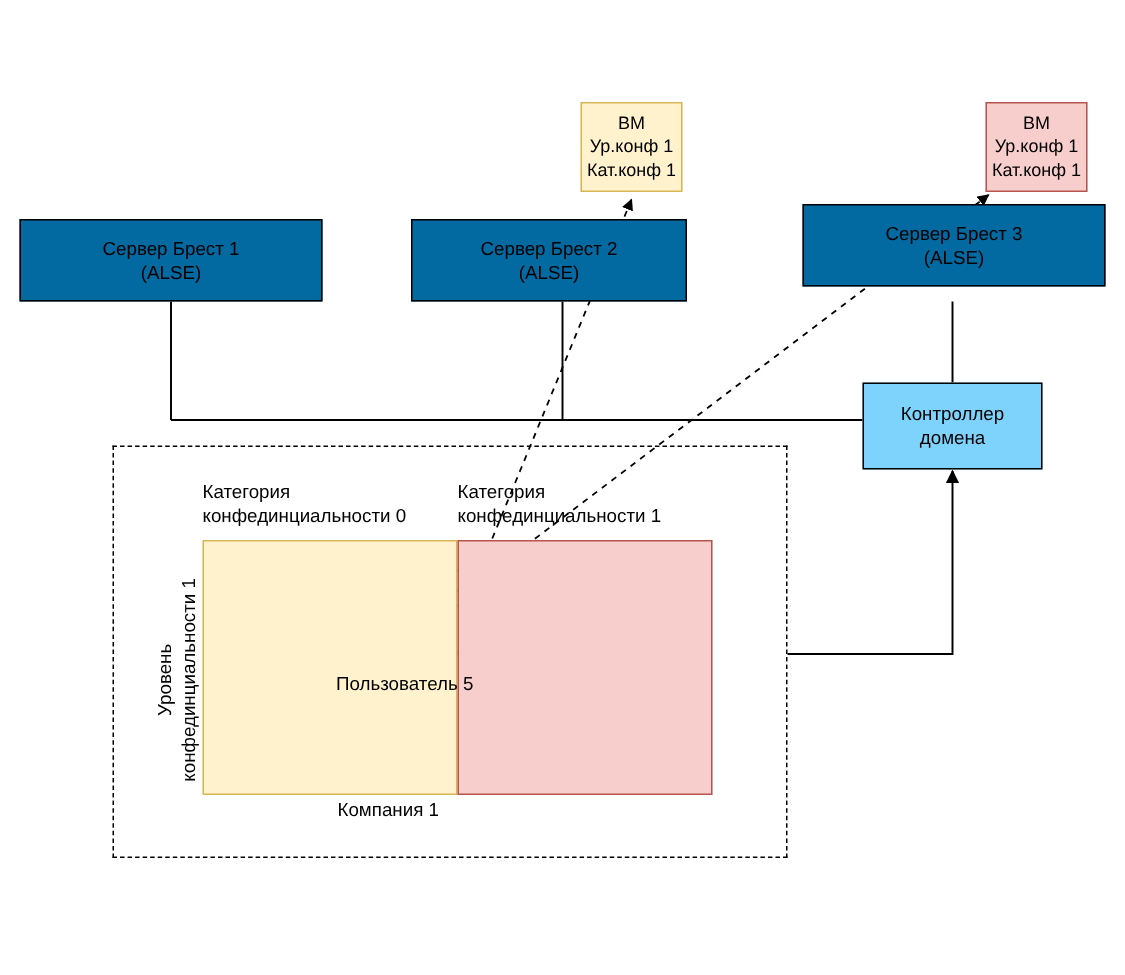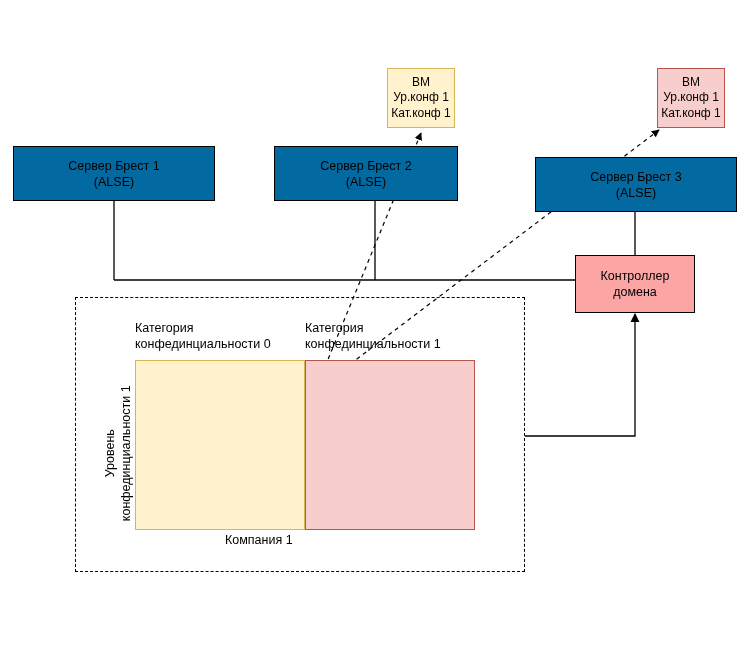--- a/index.html
+++ b/index.html
@@ -20,21 +20,21 @@
 
   .vm-box{
     border:1px solid #d6b656;background:#fff2cc;
     font-size:12px;
   }
   .vm-box.pink{border:1px solid #b85450;background:#f8cecc;}
 
   .server-box{
     border:1px solid #000000;background:#0369a1;font-size:12.5px;
   }
-  .dc-box{border:1px solid #000000;background:#fca5a5;font-size:12.5px;}
+  .dc-box{border:1px solid #000000;background:#7dd3fc;font-size:12.5px;}
 
   .company-box{
     position:absolute;box-sizing:border-box;
     border:1px dashed #000000;background:transparent;
   }
   .zone{
     position:absolute;box-sizing:border-box;
   }
   .zone.cat0{border:1px solid #d6b656;background:#fff2cc;}
   .zone.cat1{border:1px solid #b85450;background:#f8cecc;}
@@ -109,21 +109,21 @@
   <div class="node server-box" style="left:13px;top:146px;width:202px;height:55px;">
     <span class="ln">Сервер Брест 1</span>
     <span class="ln">(ALSE)</span>
   </div>
 
   <div class="node server-box" style="left:274px;top:146px;width:184px;height:55px;">
     <span class="ln">Сервер Брест 2</span>
     <span class="ln">(ALSE)</span>
   </div>
 
-  <div class="node server-box" style="left:535px;top:157px;width:202px;height:55px;">
+  <div class="node server-box" style="left:535px;top:136px;width:202px;height:55px;">
     <span class="ln">Сервер Брест 3</span>
     <span class="ln">(ALSE)</span>
   </div>
 
   <div class="node dc-box" style="left:575px;top:255px;width:120px;height:58px;">
     <span class="ln">Контроллер</span>
     <span class="ln">домена</span>
   </div>
 
   <div class="company-box" style="left:75px;top:297px;width:450px;height:275px;"></div>
@@ -139,16 +139,17 @@
   <div class="lbl" style="left:305px;top:320px;width:170px;">
     <span class="ln">Категория</span>
     <span class="ln">конфединциальности 1</span>
   </div>
 
   <div class="vlabel" style="left:28px;top:437px;width:180px;">
     <span class="ln">Уровень</span>
     <span class="ln">конфединциальности 1</span>
   </div>
 
+  <div class="lbl" style="left:224px;top:448px;width:150px;">Пользователь 5</div>
 
   <div class="lbl" style="left:225px;top:532px;width:150px;">Компания 1</div>
 
 </div>
 
 </body></html>

